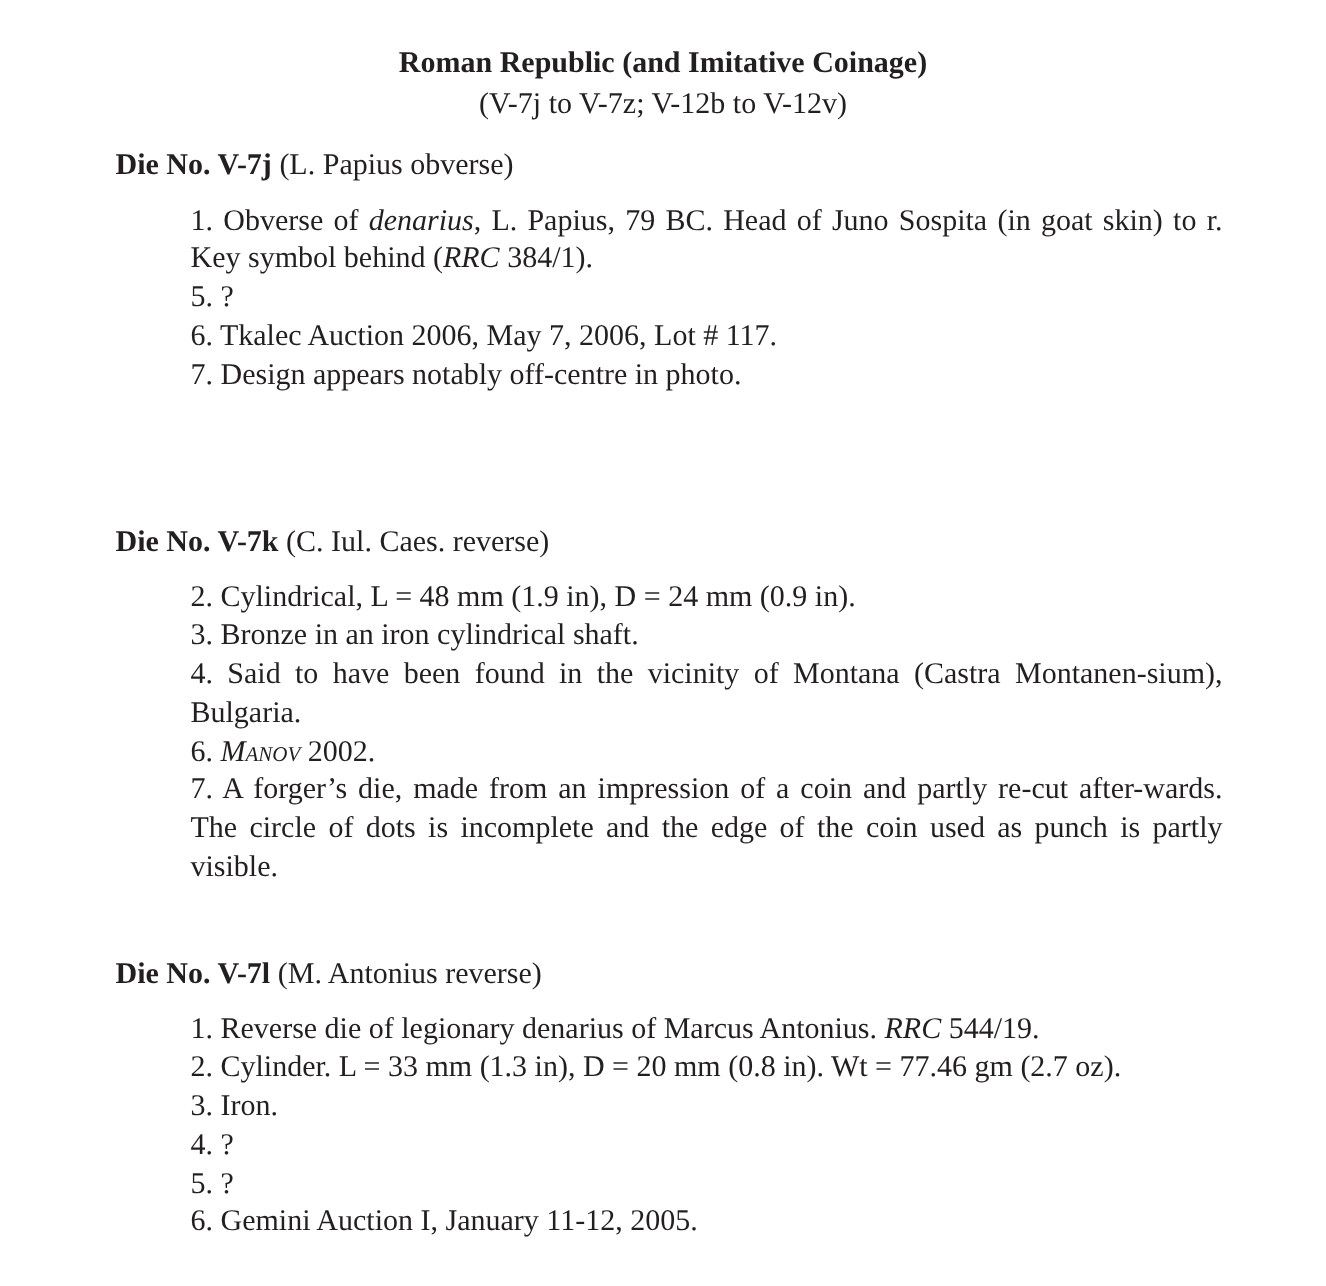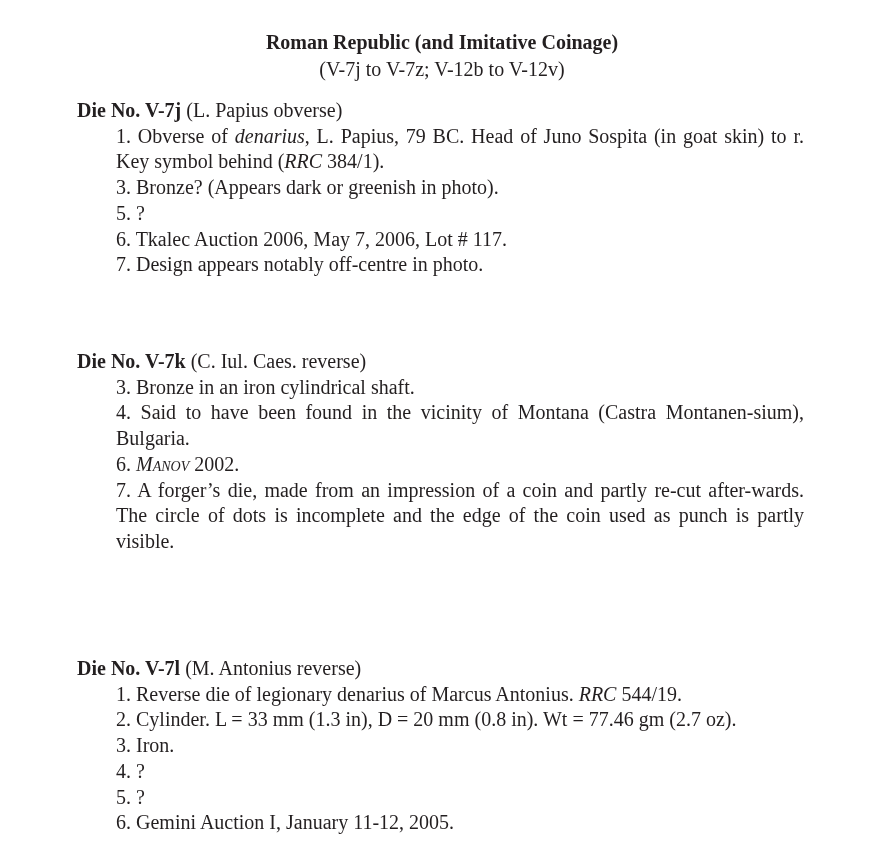--- a/index.html
+++ b/index.html
@@ -48,68 +48,68 @@
   }
   .entry-head {
     font-size: 20px;
     line-height: 25.7px;
     white-space: nowrap;
   }
   .entry-head .die-no {
     font-weight: bold;
   }
   .items {
-    margin: 0;
+    margin: 11px;
     padding: 0;
     list-style: none;
   }
   .item {
     padding-left: 39px;
     font-size: 20px;
     line-height: 25.7px;
     width: 688px;
     text-align: justify;
   }
   .item.nowrap { white-space: nowrap; }
   .item i { font-style: italic; }
   .sc {
     font-variant: small-caps;
     font-style: italic;
   }
   #entry-1 { top: 98px; }
   #entry-2 { top: 349px; }
-  #entry-3 { top: 656px; }
+  #entry-3 { top: 637px; }
 </style>
 </head>
 <body>
 
 <div class="page">
   <div class="title">Roman Republic (and Imitative Coinage)</div>
   <div class="subtitle">(V-7j to V-7z; V-12b to V-12v)</div>
 
   <div class="entry" id="entry-1">
     <div class="entry-head">
       <span class="die-no">Die No. V-7j</span>
       <span>(L. Papius obverse)</span>
     </div>
     <div class="items">
       <div class="item"><span>1. Obverse of </span><i>denarius</i><span>, L. Papius, 79 BC. Head of Juno Sospita (in goat skin) to r. Key symbol behind (</span><i>RRC</i><span> 384/1).</span></div>
-      <div class="item nowrap">3. Bronze? (Appears dark or greenish in photo).</div>
       <div class="item nowrap">5. ?</div>
       <div class="item nowrap">6. Tkalec Auction 2006, May 7, 2006, Lot # 117.</div>
       <div class="item nowrap">7. Design appears notably off-centre in photo.</div>
     </div>
   </div>
 
   <div class="entry" id="entry-2">
     <div class="entry-head">
       <span class="die-no">Die No. V-7k</span>
       <span>(C. Iul. Caes. reverse)</span>
     </div>
     <div class="items">
+      <div class="item nowrap">2. Cylindrical, L = 48 mm (1.9 in), D = 24 mm (0.9 in).</div>
       <div class="item nowrap">3. Bronze in an iron cylindrical shaft.</div>
       <div class="item">4. Said to have been found in the vicinity of Montana (Castra Montanen-sium), Bulgaria.</div>
       <div class="item nowrap"><span>6. </span><span class="sc">Manov</span><span> 2002.</span></div>
       <div class="item">7. A forger’s die, made from an impression of a coin and partly re-cut after-wards. The circle of dots is incomplete and the edge of the coin used as punch is partly visible.</div>
     </div>
   </div>
 
   <div class="entry" id="entry-3">
     <div class="entry-head">
       <span class="die-no">Die No. V-7l</span>

